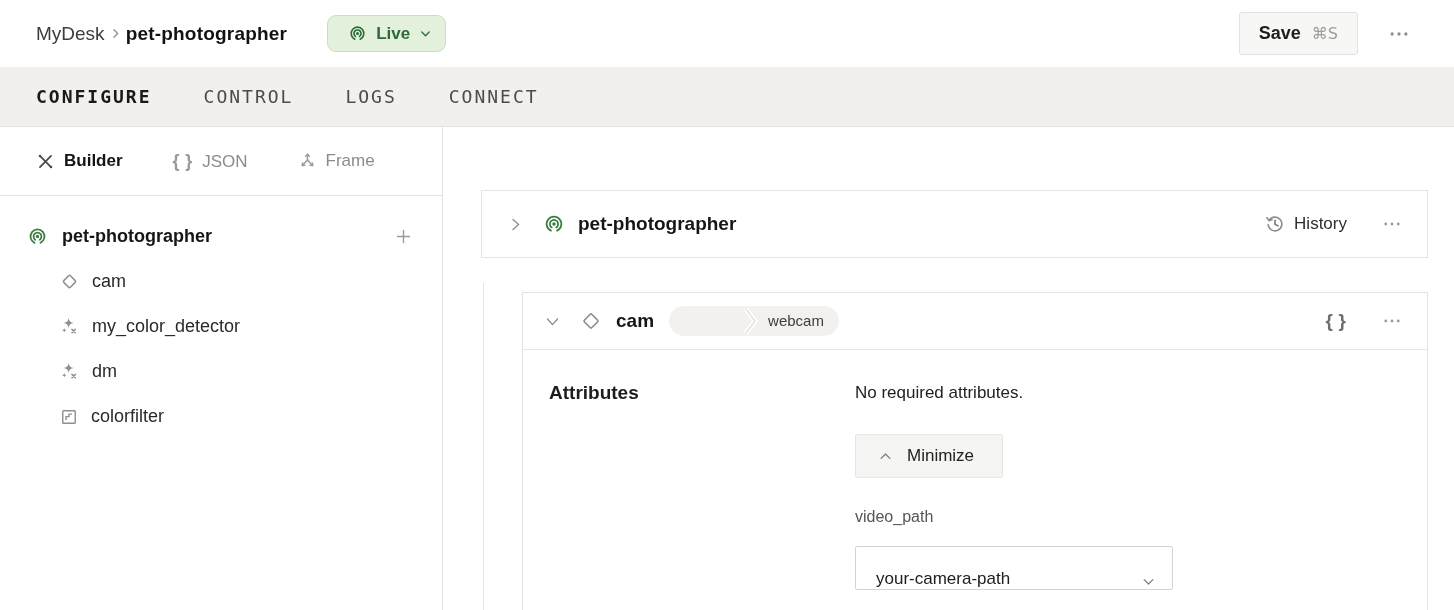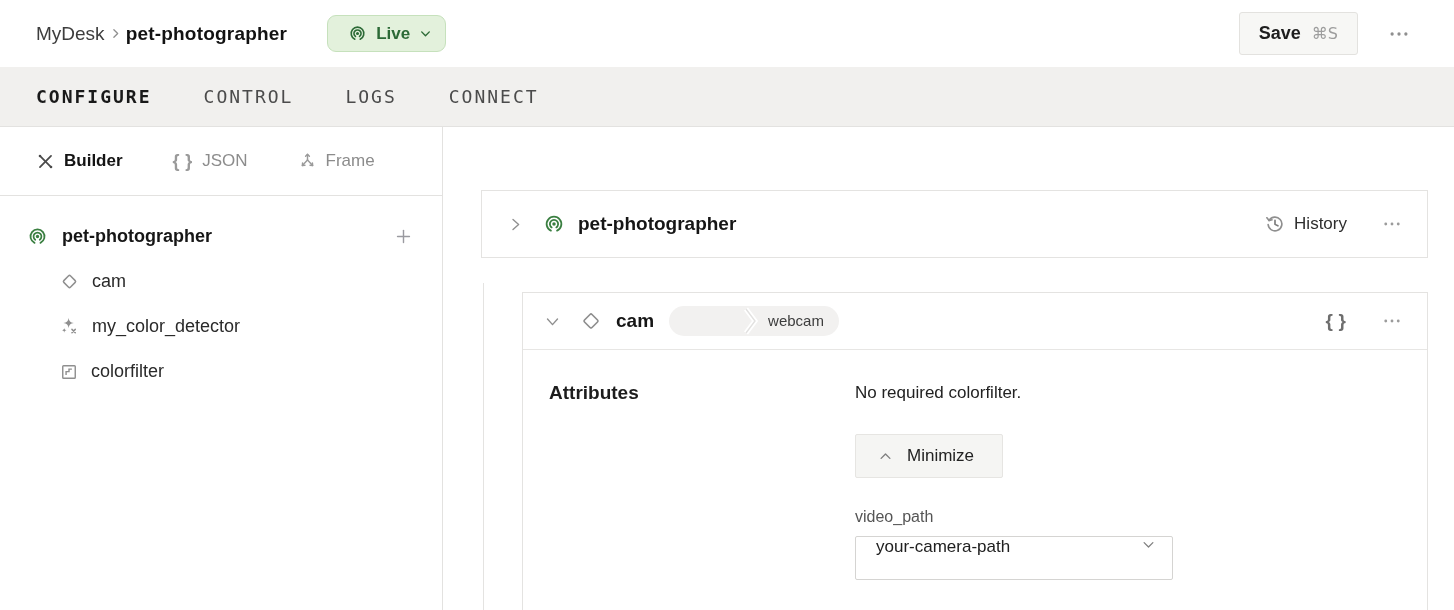--- a/index.html
+++ b/index.html
@@ -82,21 +82,21 @@
     background: #ffffff;
   }
   .mode-toggle {
     height: 69px;
     display: flex;
     align-items: center;
     padding: 0 36px;
     gap: 50px;
     border-bottom: 1px solid #e3e2e0;
   }
-  .mode-item { display: flex; align-items: center; gap: 9px; cursor: pointer; }
+  .mode-item { display: flex; align-items: flex-end; gap: 9px; cursor: pointer; }
   .mode-label { font-size: 17px; color: #8c8c8c; }
   .mode-item.active .mode-label { color: #141414; font-weight: 700; }
   .braces-glyph { font-size: 18px; color: #9a9a9a; font-weight: 600; letter-spacing: 1px; }
   .tree { padding-top: 18px; }
   .tree-root-row {
     height: 45px;
     display: flex;
     align-items: center;
     padding: 0 26px 0 27px;
     cursor: pointer;
@@ -178,25 +178,25 @@
     gap: 14px;
     padding: 0 22px;
     background: #f5f5f3;
     border: 1px solid #e6e5e2;
     border-radius: 2px;
     cursor: pointer;
   }
   .minimize-label { font-size: 17px; font-weight: 500; color: #222222; }
   .field-label { margin-top: 30px; font-size: 16px; color: #555555; }
   .select-input {
-    margin-top: 10px;
+    margin-top: 20px;
     width: 318px;
     height: 44px;
     display: flex;
-    align-items: flex-start;
+    align-items: flex-end;
     padding: 0 16px 0 20px;
     background: #ffffff;
     border: 1px solid #d5d4d2;
     border-radius: 2px;
     cursor: pointer;
   }
   .select-value { font-size: 17px; color: #202020; flex: 1; }
 </style>
 </head>
 <body>
@@ -301,20 +301,28 @@
           </svg>
         <span class="tree-row-label">cam</span>
       </div>
       <div class="tree-row">
         <svg width="21" height="21" viewBox="0 0 24 24" fill="#8f8f8f">
           <path d="M11 2 C11.5 6 13 7.5 17 8 C13 8.5 11.5 10 11 14 C10.5 10 9 8.5 5 8 C9 7.5 10.5 6 11 2 Z"></path>
           <path d="M6 13.8 C6.25 15.4 7 16.15 8.6 16.4 C7 16.65 6.25 17.4 6 19 C5.75 17.4 5 16.65 3.4 16.4 C5 16.15 5.75 15.4 6 13.8 Z"></path>
           <path d="M14.8 15.3 L18.6 19.1 M18.6 15.3 L14.8 19.1" stroke="#8f8f8f" stroke-width="1.7" stroke-linecap="round"></path>
         </svg>
         <span class="tree-row-label">my_color_detector</span>
+      </div>
+      <div class="tree-row">
+        <svg width="21" height="21" viewBox="0 0 24 24" fill="#8f8f8f">
+          <path d="M11 2 C11.5 6 13 7.5 17 8 C13 8.5 11.5 10 11 14 C10.5 10 9 8.5 5 8 C9 7.5 10.5 6 11 2 Z"></path>
+          <path d="M6 13.8 C6.25 15.4 7 16.15 8.6 16.4 C7 16.65 6.25 17.4 6 19 C5.75 17.4 5 16.65 3.4 16.4 C5 16.15 5.75 15.4 6 13.8 Z"></path>
+          <path d="M14.8 15.3 L18.6 19.1 M18.6 15.3 L14.8 19.1" stroke="#8f8f8f" stroke-width="1.7" stroke-linecap="round"></path>
+        </svg>
+        <span class="tree-row-label">dm</span>
       </div>
       <div class="tree-row">
         <svg width="20" height="20" viewBox="0 0 24 24" fill="none" stroke="#8f8f8f" stroke-width="1.7">
           <rect x="4.5" y="4.5" width="15" height="15" rx="1"></rect>
           <path d="M8.5 15.5 L8.5 11.5 L12 11.5 L12 8.5 L15.5 8.5"></path>
         </svg>
         <span class="tree-row-label">colorfilter</span>
       </div>
     </div>
   </div>
@@ -379,21 +387,21 @@
                 <circle cx="19.5" cy="12" r="1.7"></circle>
             </svg>
           </div>
         </div>
 
         <div class="component-body">
           <div class="attr-col">
             <div class="attr-section-label">Attributes</div>
           </div>
           <div class="attr-content">
-            <div class="attr-empty">No required colorfilter.</div>
+            <div class="attr-empty">No required attributes.</div>
 
             <button class="minimize-button">
               <svg width="15" height="15" viewBox="0 0 24 24">
                   <polyline points="5,15 12,8 19,15" fill="none" stroke="#7f7f7f" stroke-width="2.2" stroke-linecap="round" stroke-linejoin="round"></polyline>
                 </svg>
               <span class="minimize-label">Minimize</span>
             </button>
 
             <div class="field-label">video_path</div>
 

